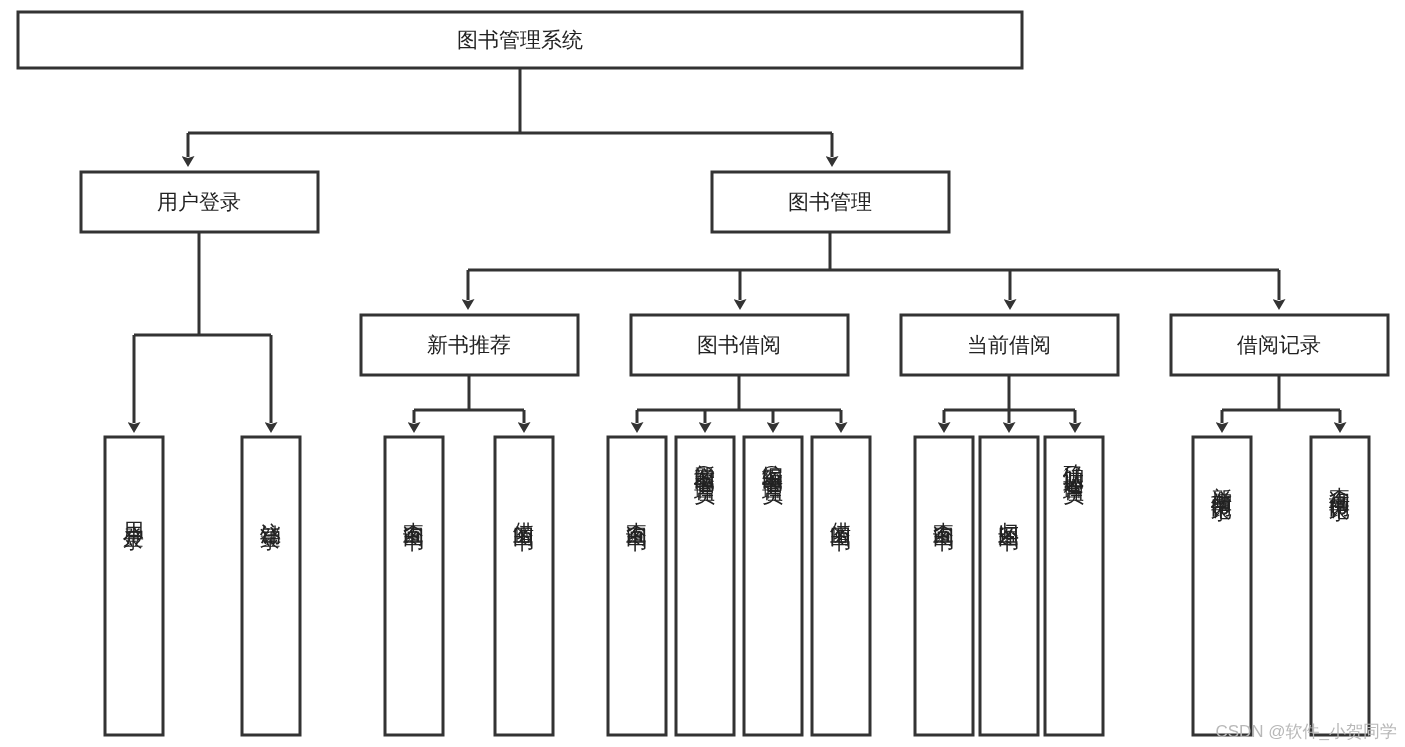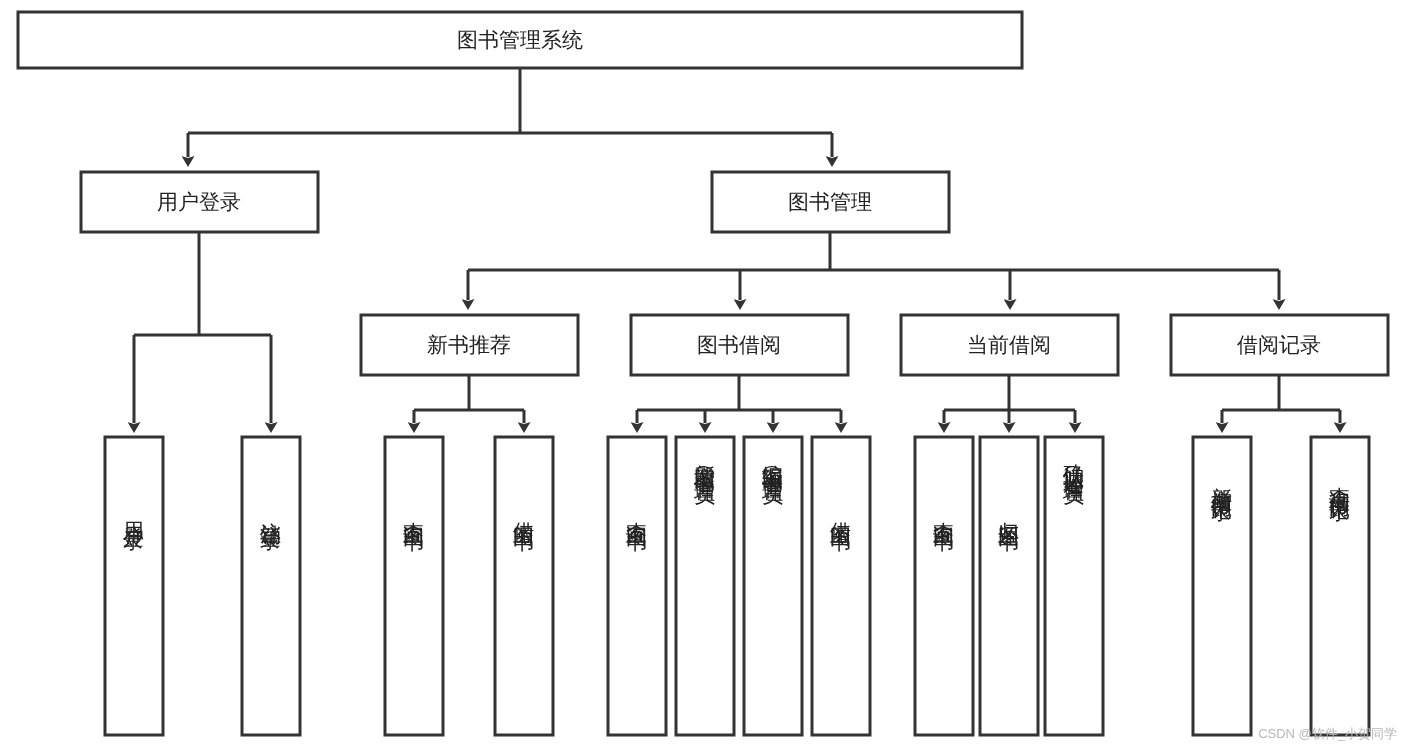--- a/index.html
+++ b/index.html
@@ -61,21 +61,21 @@
     white-space: nowrap;
     text-align: center;
     pointer-events: none;
     transform: translateX(-50%);
   }
   .watermark {
     position: absolute;
     right: 8px;
     bottom: 4px;
     font-family: "Liberation Sans", "DejaVu Sans", sans-serif;
-    font-size: 13px;
+    font-size: 17px;
     color: #b8b8b8;
     white-space: nowrap;
   }
 </style>
 </head>
 <body>
 
 <div id="diagram-root">
 
   <svg id="diagram-svg" viewBox="0 0 1405 747">

